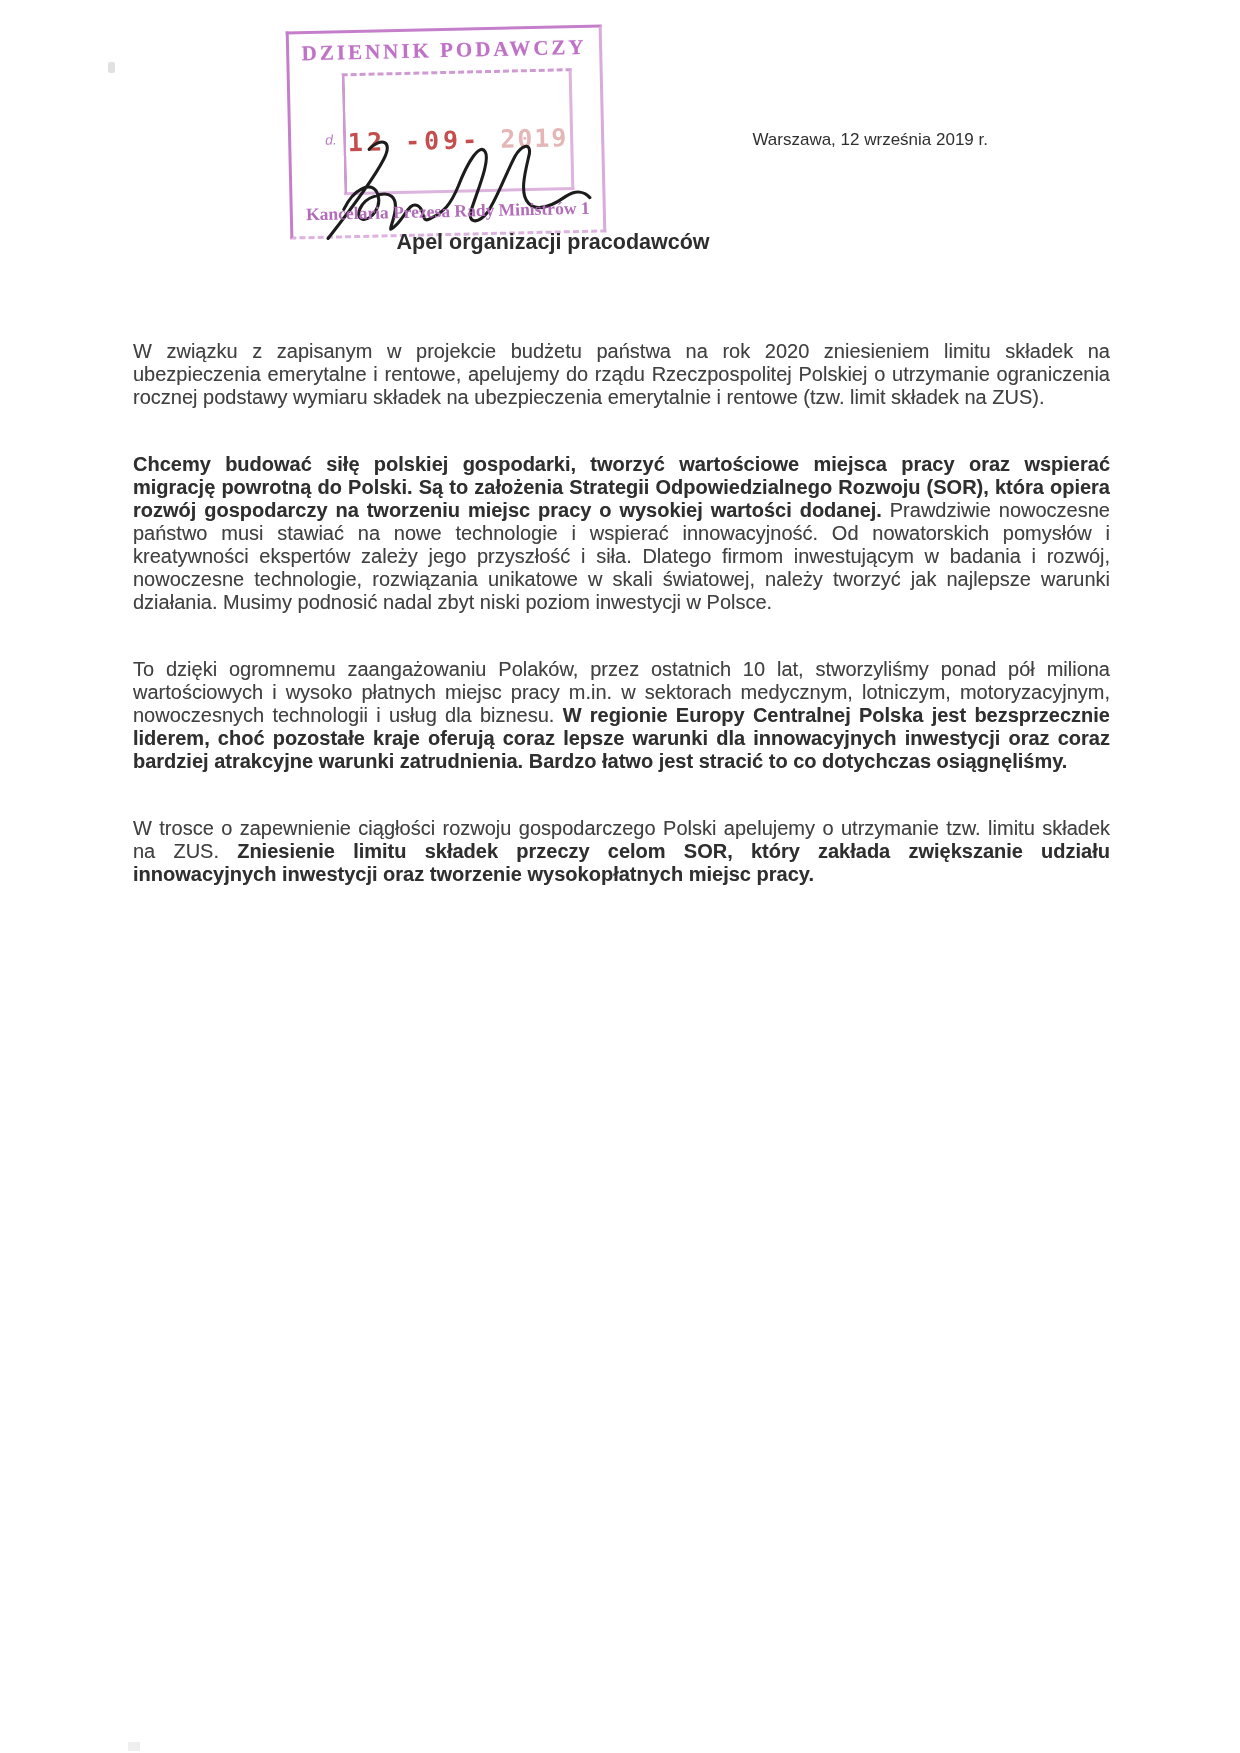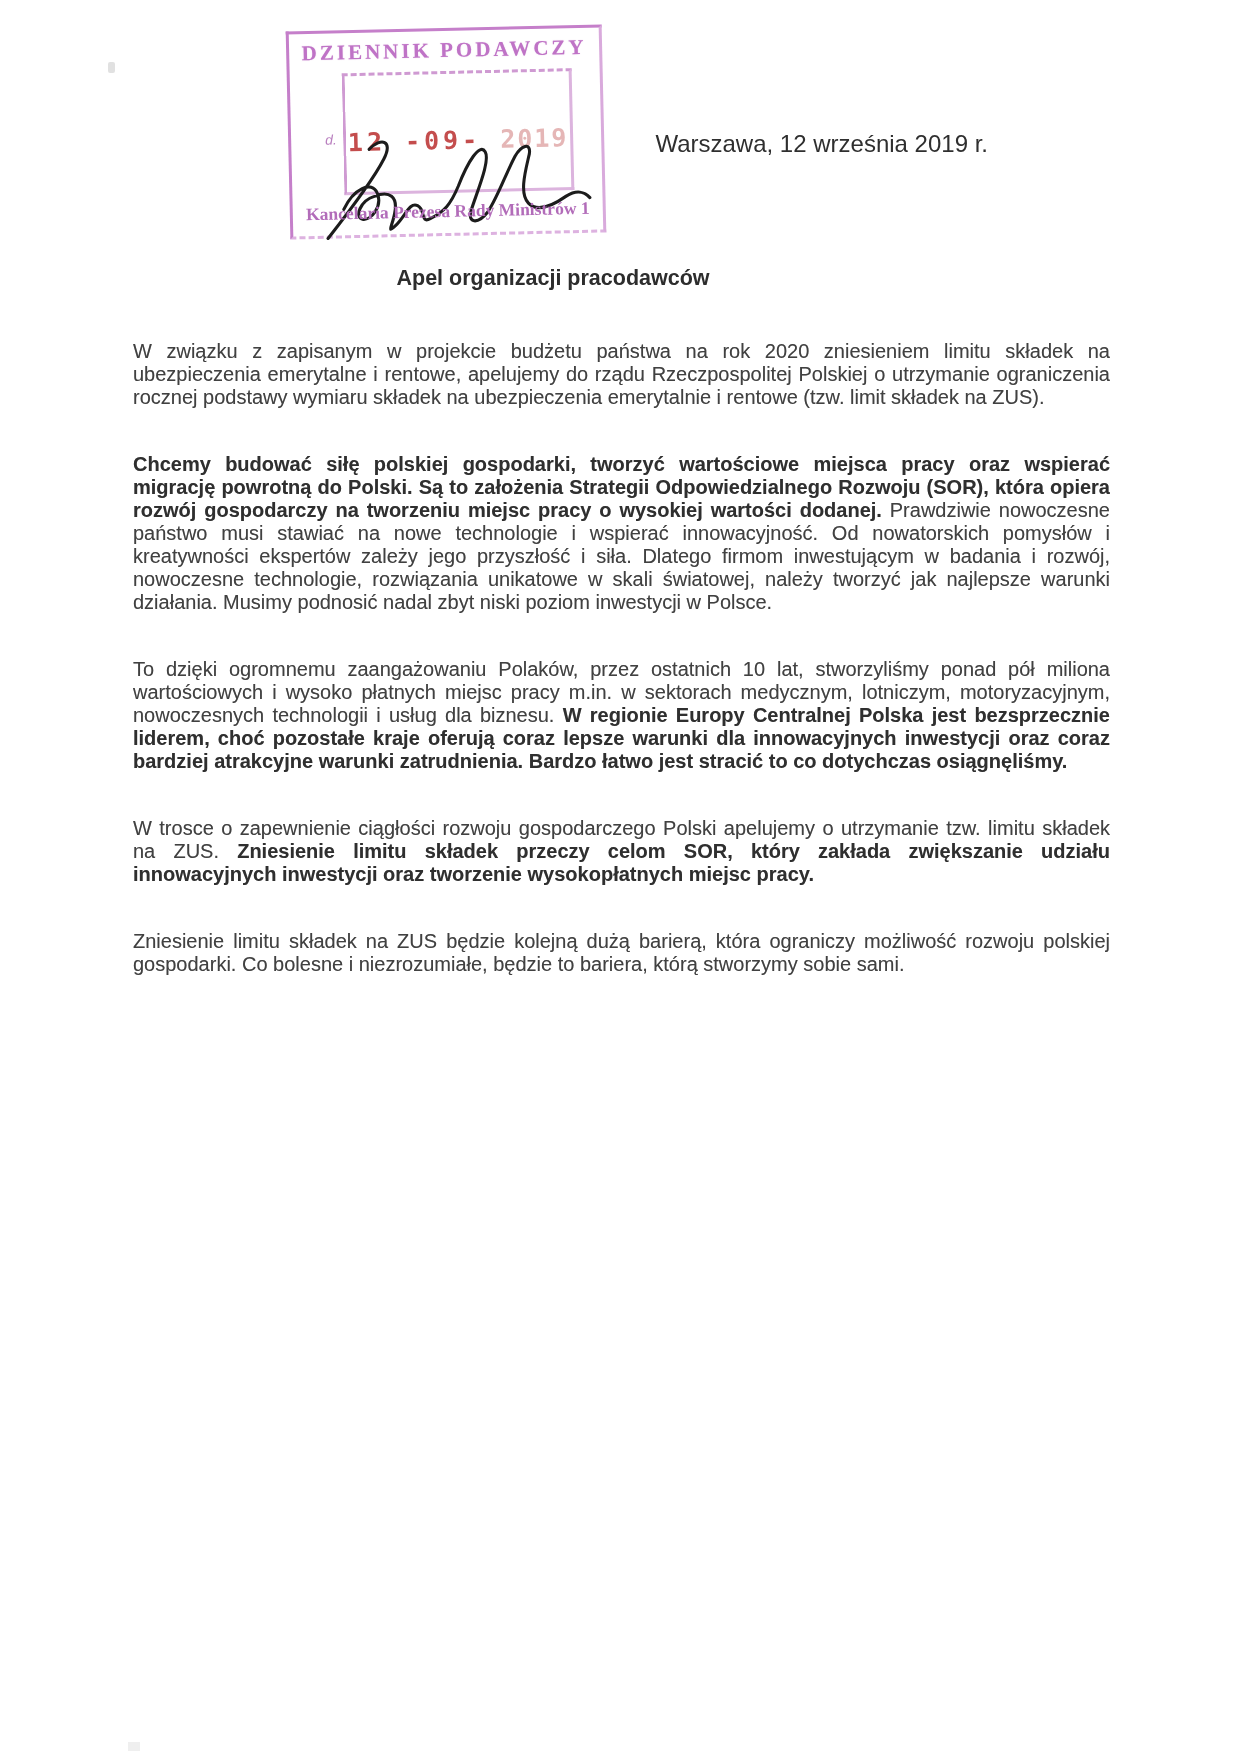--- a/index.html
+++ b/index.html
@@ -64,26 +64,26 @@
     font-weight:700;font-size:17.5px;
     color:#b26cb9;white-space:nowrap;
   }
   .signature{
     position:absolute;left:16px;top:96px;width:300px;height:118px;
     overflow:visible;
   }
   
   .place-date{
     position:absolute;left:600px;top:130px;width:388px;
-    text-align:right;font-size:24px;color:#2f2f2f;
+    text-align:right;font-size:17px;color:#2f2f2f;
     white-space:nowrap;
   }
   .doc-title{
     position:absolute;left:133px;top:230px;width:840px;
-    text-align:center;font-weight:700;font-size:21.5px;color:#2d2d2d;margin-top:36px;
+    text-align:center;font-weight:700;font-size:21.5px;color:#2d2d2d;
   }
   .doc-title .t2{display:block;margin-top:22px;}
   
   .body-text{
     position:absolute;left:133px;top:340px;width:977px;
     font-size:20px;line-height:23px;color:#414141;
     text-align:justify;
     text-shadow:0 0 .4px rgba(60,60,60,.35);
   }
   .body-text p{margin:0 0 44px 0;}
@@ -126,16 +126,15 @@
 
   <div class="doc-title">
     <span class="t1">Apel organizacji pracodawców</span>
   </div>
 
   <div class="body-text">
       <p><span>W związku z zapisanym w projekcie budżetu państwa na rok 2020 zniesieniem limitu  składek na ubezpieczenia emerytalne i rentowe, apelujemy do rządu Rzeczpospolitej Polskiej o utrzymanie ograniczenia rocznej podstawy wymiaru składek na ubezpieczenia emerytalnie i rentowe (tzw. limit składek na ZUS).</span></p>
       <p><span class="b">Chcemy budować siłę polskiej gospodarki, tworzyć wartościowe miejsca pracy oraz wspierać migrację powrotną do Polski. Są to założenia Strategii Odpowiedzialnego Rozwoju (SOR), która opiera rozwój gospodarczy na tworzeniu miejsc pracy o wysokiej wartości dodanej. </span><span>Prawdziwie nowoczesne państwo musi stawiać na nowe technologie i wspierać innowacyjność. Od nowatorskich pomysłów i kreatywności ekspertów zależy jego przyszłość i siła. Dlatego firmom inwestującym w badania i rozwój, nowoczesne technologie, rozwiązania unikatowe w skali światowej, należy tworzyć jak najlepsze warunki działania. Musimy podnosić nadal zbyt niski poziom inwestycji w Polsce.</span></p>
       <p><span>To dzięki ogromnemu zaangażowaniu Polaków, przez ostatnich 10 lat, stworzyliśmy ponad pół miliona wartościowych i wysoko płatnych miejsc pracy m.in. w sektorach medycznym, lotniczym, motoryzacyjnym, nowoczesnych technologii i usług dla biznesu. </span><span class="b">W regionie Europy Centralnej Polska jest bezsprzecznie liderem, choć pozostałe kraje oferują coraz lepsze warunki dla innowacyjnych inwestycji oraz coraz bardziej atrakcyjne warunki zatrudnienia. Bardzo łatwo jest  stracić to co dotychczas osiągnęliśmy.</span></p>
       <p><span>W trosce o zapewnienie ciągłości  rozwoju gospodarczego Polski apelujemy o utrzymanie tzw. limitu składek na ZUS. </span><span class="b">Zniesienie limitu składek przeczy celom SOR, który zakłada zwiększanie udziału innowacyjnych inwestycji oraz tworzenie wysokopłatnych miejsc pracy.</span></p>
-      <p><span>Zniesienie limitu składek na ZUS będzie kolejną dużą barierą, która ograniczy możliwość rozwoju polskiej gospodarki. Co bolesne i niezrozumiałe, będzie to bariera, którą stworzymy sobie sami.</span></p>
     </div>
 
 </div>
 
 </body></html>

